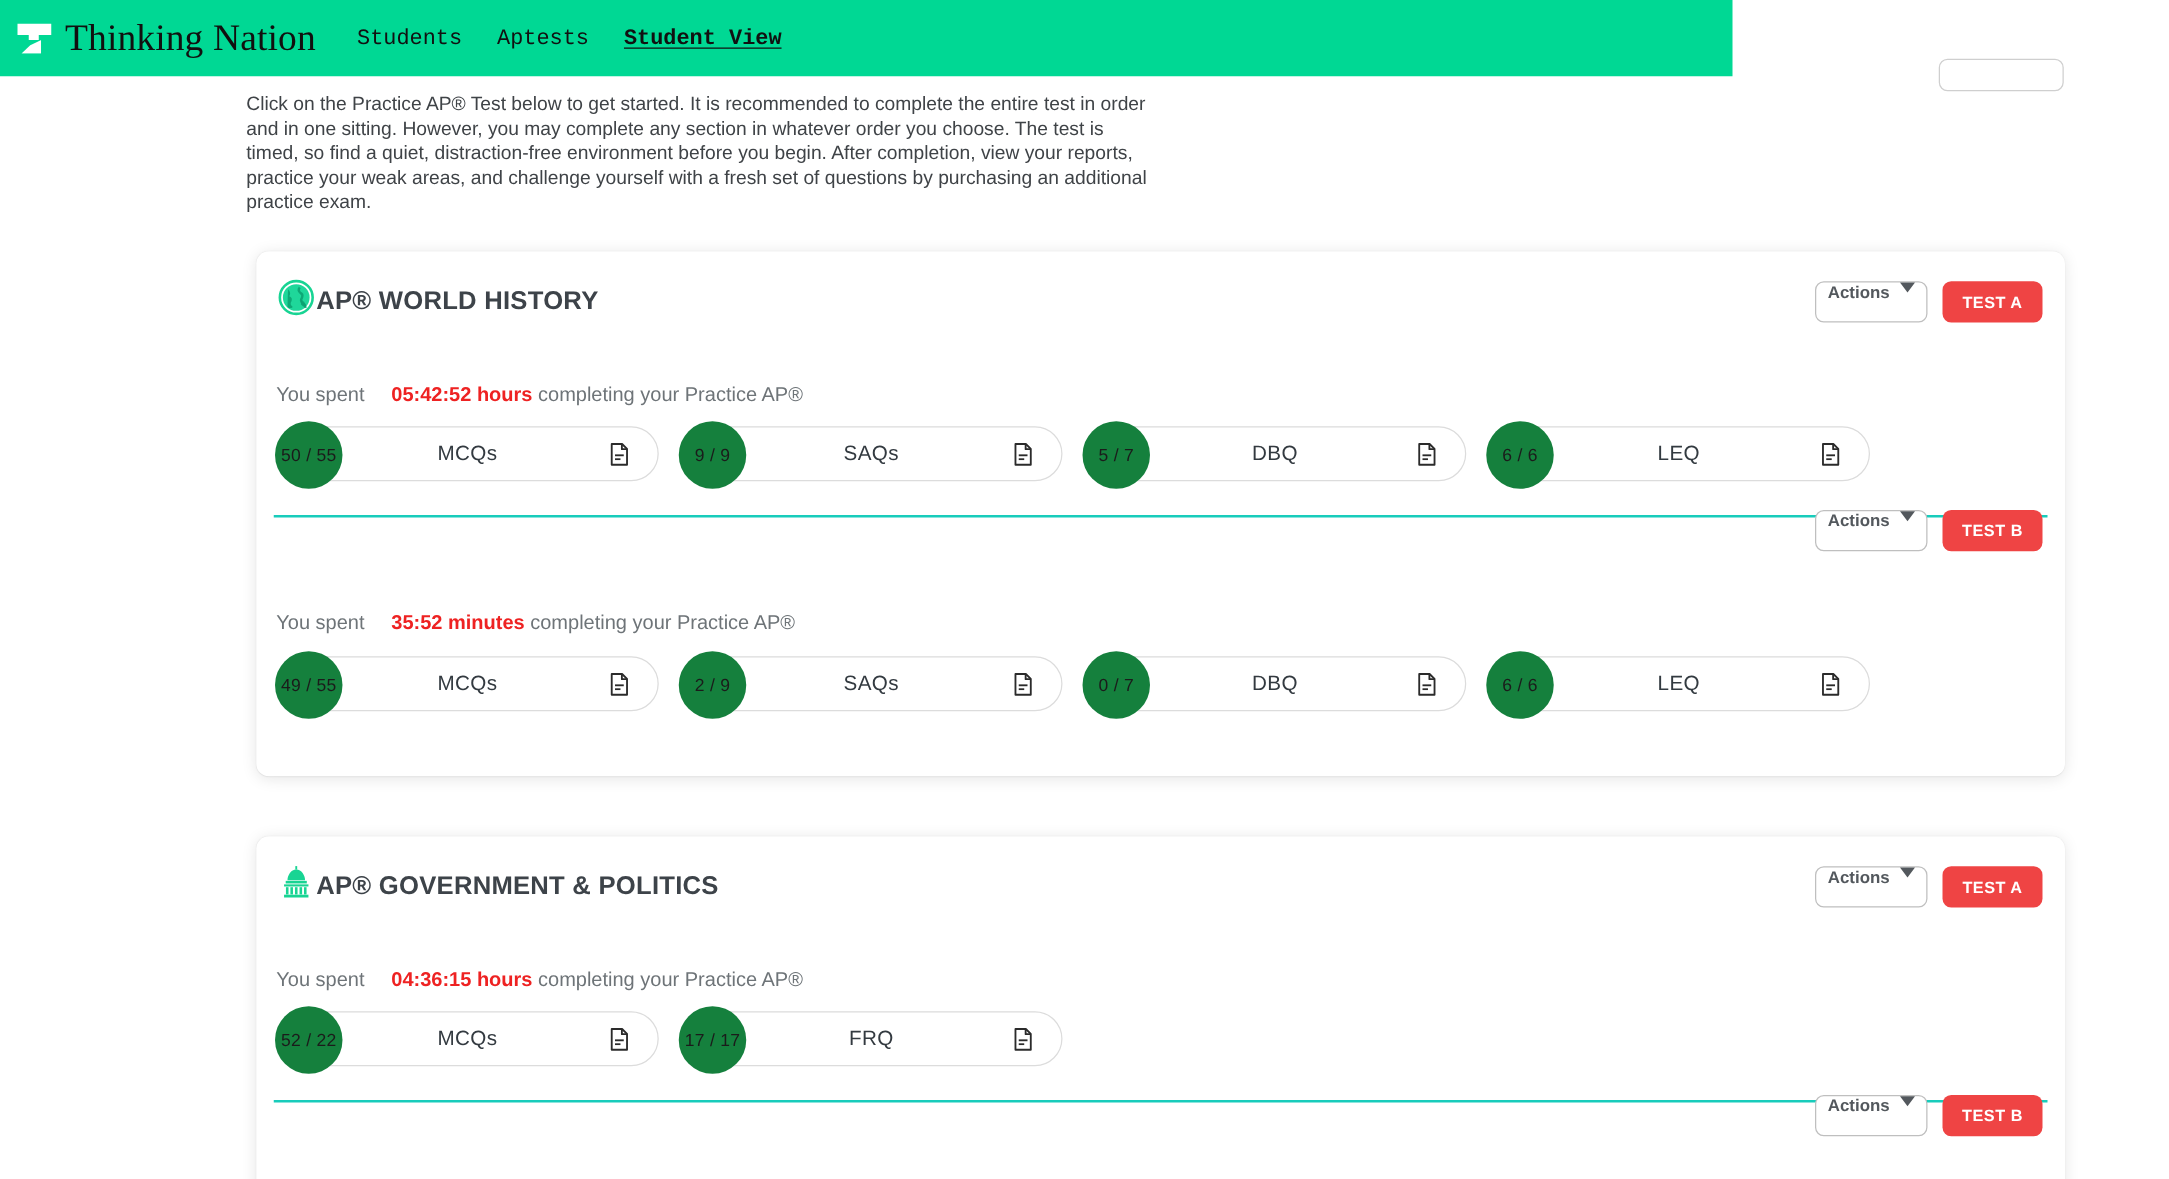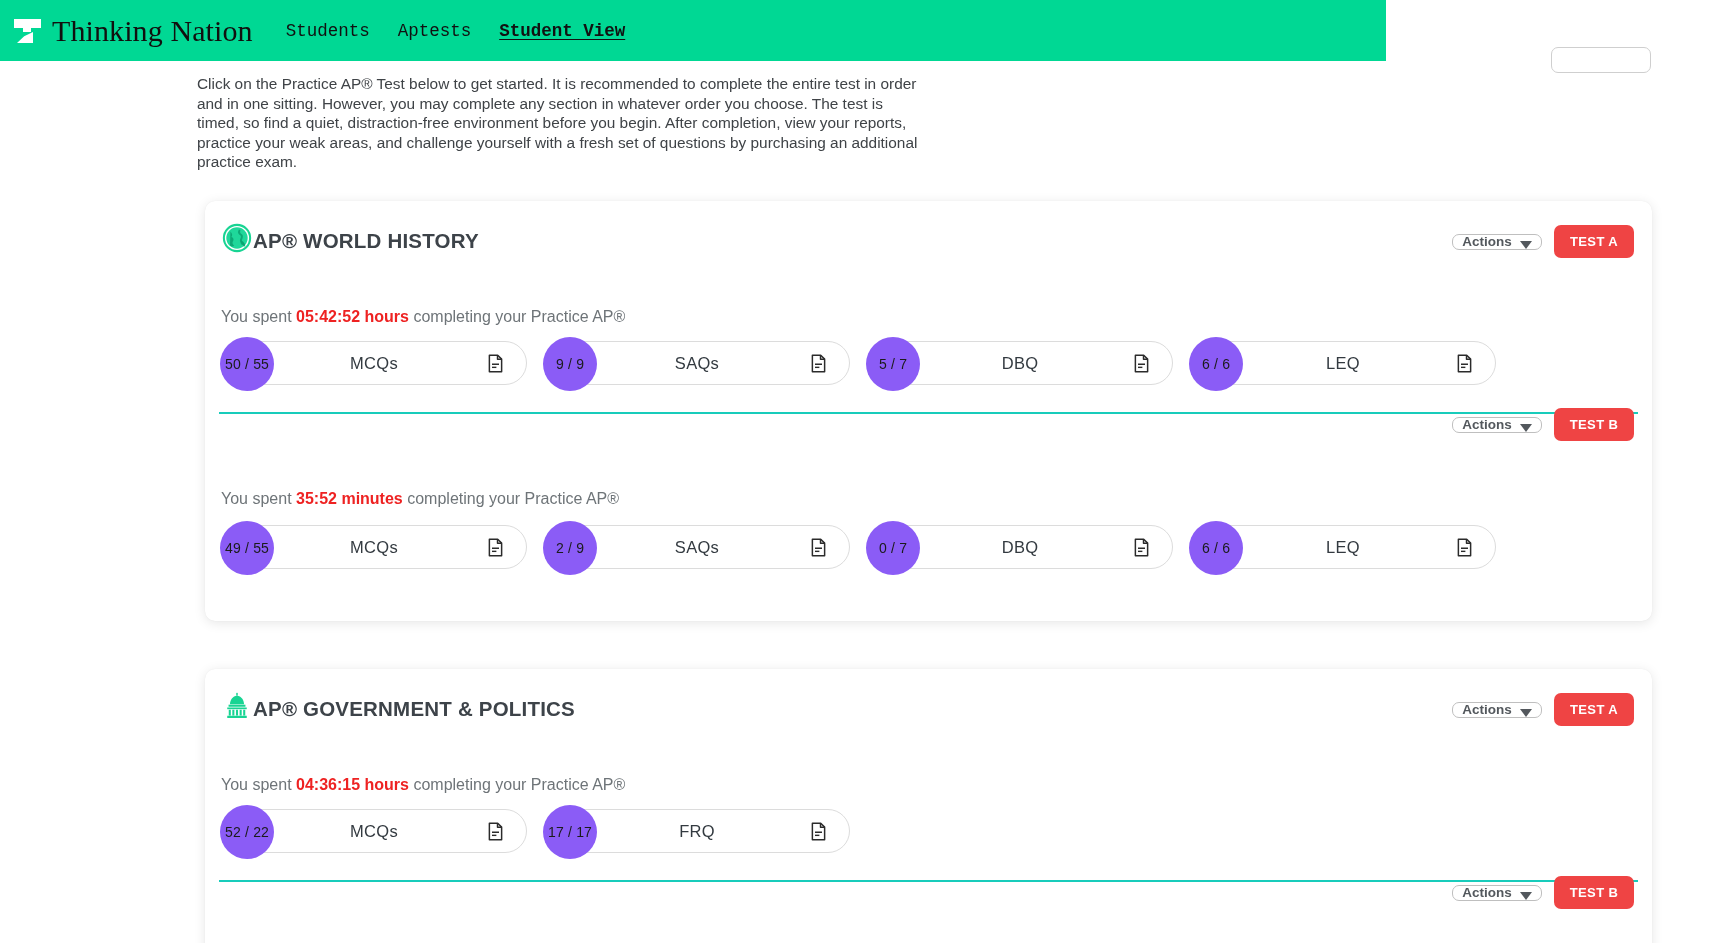--- a/index.html
+++ b/index.html
@@ -131,26 +131,26 @@
   }
 
   .actions-cluster {
     position: absolute;
     display: flex;
     align-items: center;
     gap: 12px;
   }
   .actions-btn {
     width: 90px;
-    height: 16px;
+    height: 33px;
     border: 1px solid #bfbfbf;
     border-radius: 7px;
     background: #ffffff;
     display: flex;
-    align-items: flex-end;
+    align-items: flex-start;
     justify-content: center;
     gap: 8px;
     cursor: pointer;
   }
   .actions-btn .lbl {
     font-size: 13.5px;
     font-weight: 700;
     color: #53585d;
   }
   .caret {
@@ -175,21 +175,21 @@
     cursor: pointer;
   }
 
   .spent {
     position: absolute;
     left: 16px;
     font-size: 16px;
     color: #6e7478;
     white-space: nowrap;
   }
-  .spent b { color: #ee2222; font-weight: 700; }
+  .spent b { color: #ee2222; font-weight: 700; margin-left: 17px; }
 
   
   .pill-row {
     position: absolute;
     left: 16px;
     display: flex;
     gap: 17px;
   }
   .pill {
     position: relative;
@@ -203,21 +203,21 @@
     justify-content: center;
     cursor: pointer;
   }
   .score-bubble {
     position: absolute;
     left: -2px;
     top: -5px;
     width: 54px;
     height: 54px;
     border-radius: 50%;
-    background: #8b5cf6;
+    background: #15803d;
     display: flex;
     align-items: center;
     justify-content: center;
     font-size: 14px;
     color: #1b1b1b;
     letter-spacing: 0.2px;
   }
   .pill-label {
     font-size: 16.5px;
     font-weight: 400;

